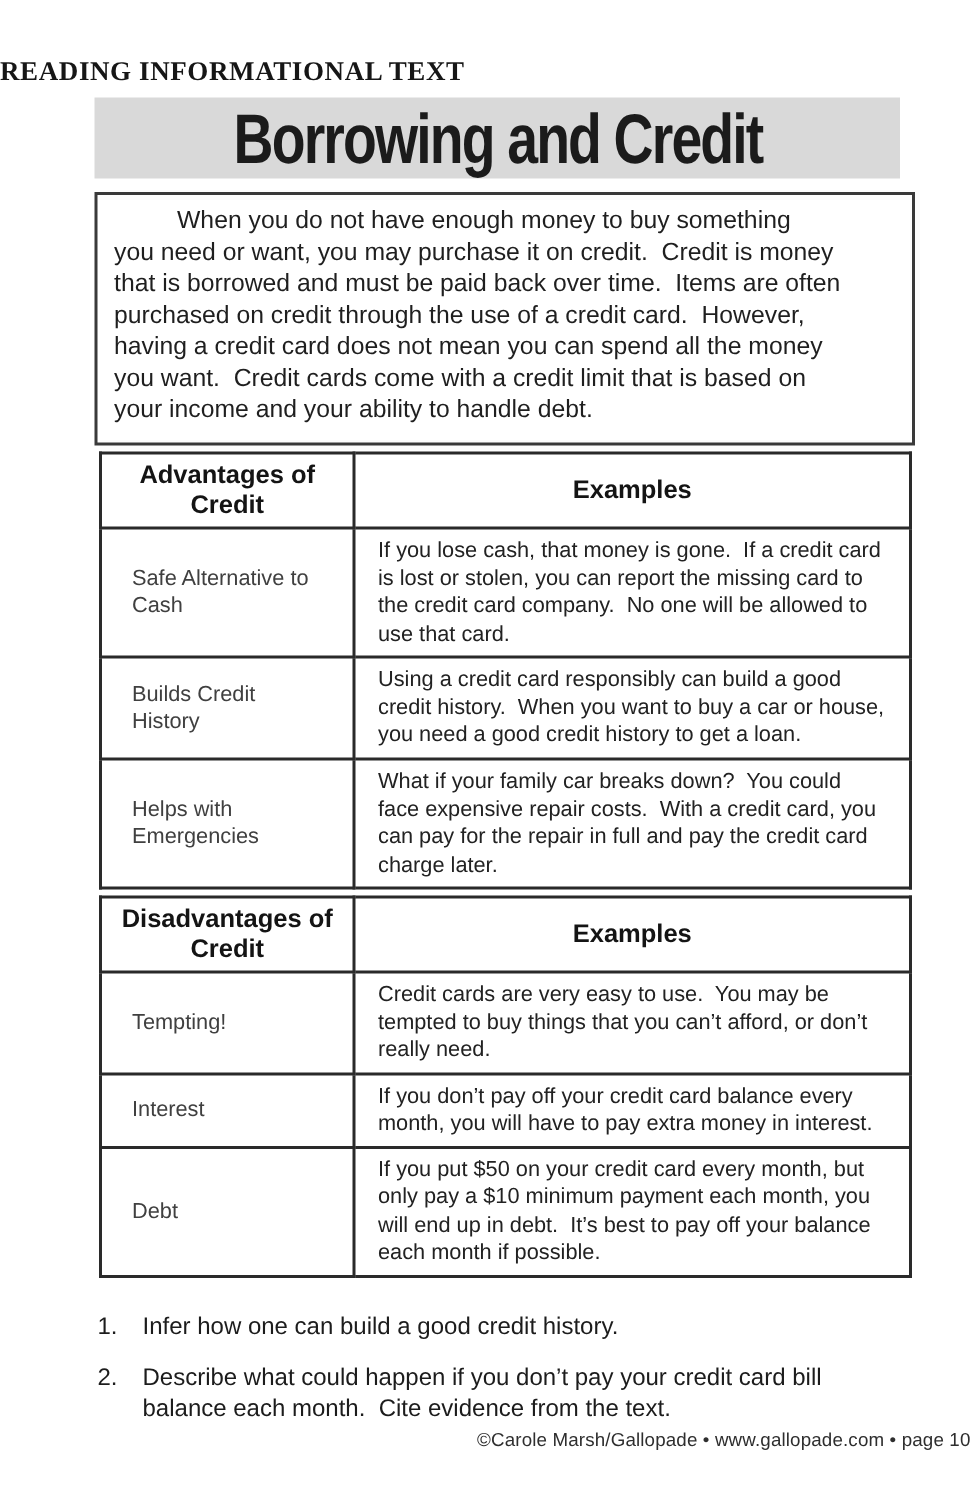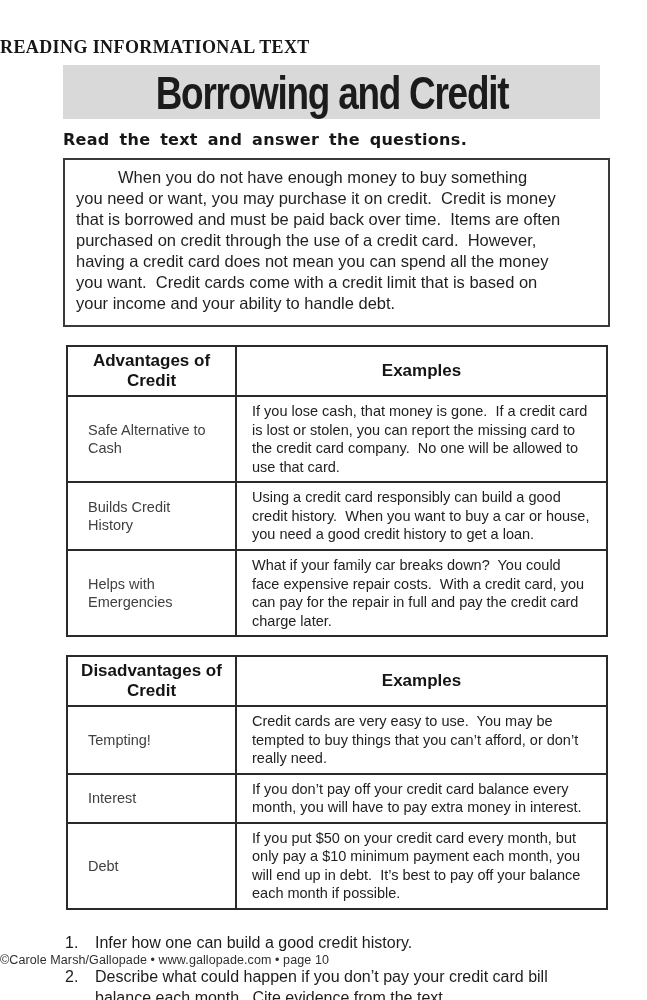--- a/index.html
+++ b/index.html
@@ -60,21 +60,21 @@
   }
   .intro-text {
     margin: 0;
     font-size: 16.5px;
     line-height: 21px;
     text-indent: 42px;
     white-space: pre-wrap;
     color: #1f1f1f;
   }
   table.info-table {
-    margin: 18px 0 0 66px;
+    margin: 4px 0 0 66px;
     width: 542px;
     border-collapse: collapse;
     table-layout: fixed;
   }
   table.info-table, table.info-table th, table.info-table td {
     border: 2px solid #2a2a2a;
   }
   table.info-table th {
     font-size: 17px;
     font-weight: bold;
@@ -120,38 +120,37 @@
     font-size: 16px;
     line-height: 21px;
     white-space: pre-wrap;
     color: #1c1c1c;
   }
   .footer {
     position: absolute;
     left: 0;
     right: 0;
     bottom: 33px;
-    text-align: left;
+    text-align: right;
     font-size: 12.5px;
     letter-spacing: 0.1px;
     color: #2e2e2e;
   }
 </style>
 </head>
 <body>
 
 <div class="page">
 
   <div class="eyebrow">READING INFORMATIONAL TEXT</div>
 
   <div class="title-band">
     <div class="title">Borrowing and Credit</div>
   </div>
 
-  <div class="instruction">Read the text and answer the questions.</div>
 
   <div class="intro-box">
     <p class="intro-text">When you do not have enough money to buy something
 you need or want, you may purchase it on credit.  Credit is money
 that is borrowed and must be paid back over time.  Items are often
 purchased on credit through the use of a credit card.  However,
 having a credit card does not mean you can spend all the money
 you want.  Credit cards come with a credit limit that is based on
 your income and your ability to handle debt.</p>
   </div>

